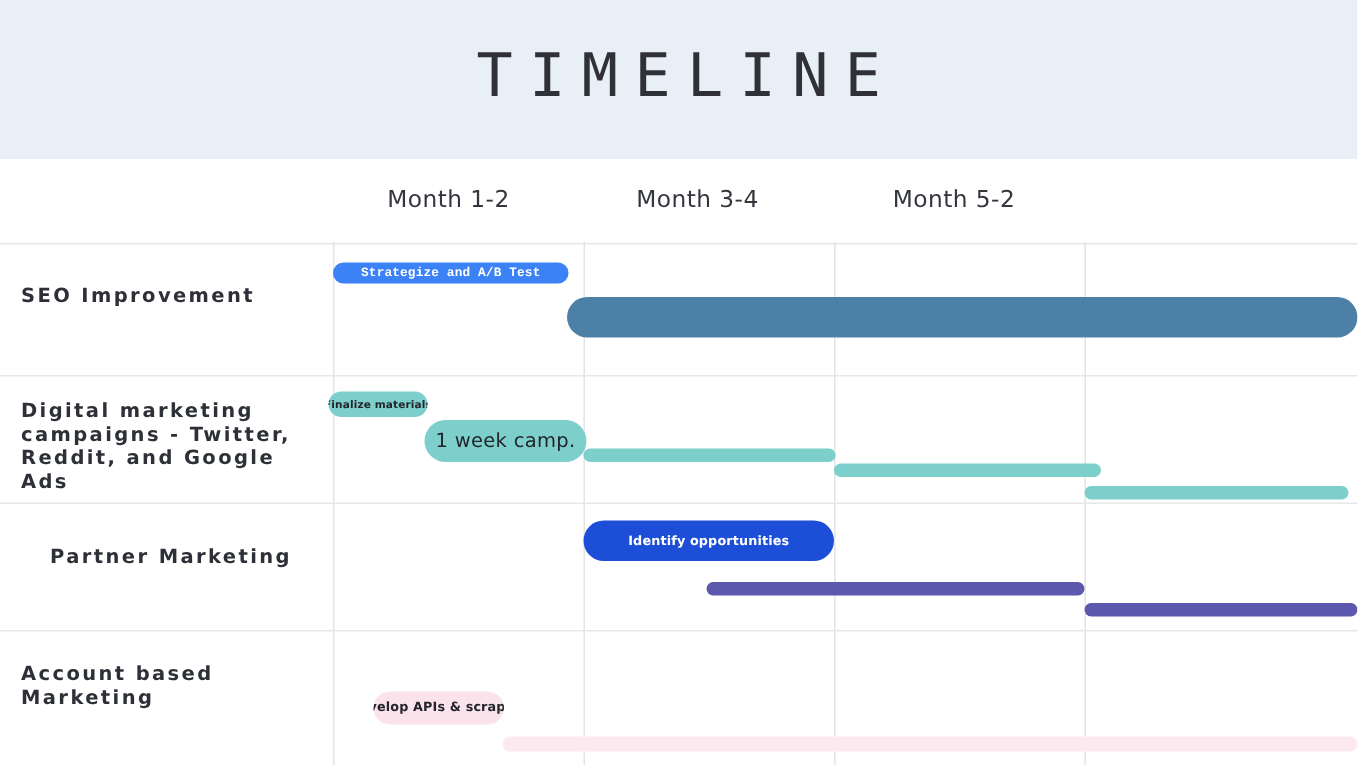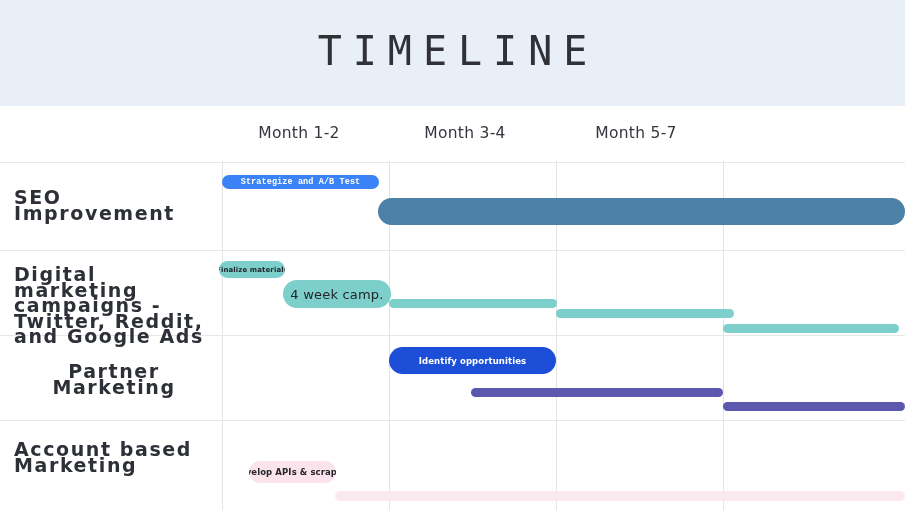--- a/index.html
+++ b/index.html
@@ -106,21 +106,21 @@
     height: 348px;
   }
   .row {
     position: absolute;
     left: 0;
     width: 905px;
   }
   .row-label {
     position: absolute;
     left: 14px;
-    font-size: 19px;
+    font-size: 13px;
     font-weight: 700;
     color: #2e3038;
     letter-spacing: 1.6px;
     line-height: 15.5px;
     width: 200px;
   }
 
   
   .bar {
     position: absolute;
@@ -148,21 +148,21 @@
 
 <div id="timeline-app">
 
   <div class="header-band">
     <div class="header-title">TIMELINE</div>
   </div>
 
   <div class="col-headers">
       <div class="col-header" style="left: 199px; width: 200px;">Month 1-2</div>
       <div class="col-header" style="left: 365px; width: 200px;">Month 3-4</div>
-      <div class="col-header" style="left: 536px; width: 200px;">Month 5-7</div>
+      <div class="col-header" style="left: 536px; width: 200px;">Month 5-2</div>
       <div class="vline-head" style="left: 222px; top: 55px; height: 1px;"></div>
       <div class="vline-head" style="left: 389px; top: 55px; height: 1px;"></div>
       <div class="vline-head" style="left: 556px; top: 55px; height: 1px;"></div>
       <div class="vline-head" style="left: 723px; top: 55px; height: 1px;"></div>
     </div>
 
   <div class="grid-layer">
       <div class="vline v0" style="left: 222px; background: rgb(227, 228, 230);"></div>
       <div class="vline" style="left: 389px; background: rgb(227, 228, 230);"></div>
       <div class="vline" style="left: 556px; background: rgb(227, 228, 230);"></div>
@@ -180,21 +180,21 @@
           <span class="bar-label" style="color: rgb(255, 255, 255);">Strategize and A/B Test</span>
         </div>
         <div class="bar" style="left: 378px; top: 36px; width: 527px; height: 27px; background: rgb(76, 128, 166);"></div>
       </div>
       <div class="row" style="top: 88px; height: 85px;">
         <div class="row-label" style="top: 17px;">Digital marketing campaigns - Twitter, Reddit, and Google Ads</div>
         <div class="bar" style="left: 219px; top: 11px; width: 66px; height: 17px; background: rgb(125, 207, 204);">
           <span class="bar-label" style="font-size: 7px; color: rgb(35, 37, 43);">Finalize materials</span>
         </div>
         <div class="bar" style="left: 283px; top: 30px; width: 108px; height: 28px; background: rgb(125, 207, 204);">
-          <span class="bar-label big" style="color: rgb(35, 37, 43);">4 week camp.</span>
+          <span class="bar-label big" style="color: rgb(35, 37, 43);">1 week camp.</span>
         </div>
         <div class="bar" style="left: 389px; top: 49px; width: 168px; height: 9px; background: rgb(125, 207, 204);"></div>
         <div class="bar" style="left: 556px; top: 59px; width: 178px; height: 9px; background: rgb(125, 207, 204);"></div>
         <div class="bar" style="left: 723px; top: 74px; width: 176px; height: 9px; background: rgb(125, 207, 204);"></div>
       </div>
       <div class="row" style="top: 166px; height: 85px; text-align: center;">
         <div class="row-label" style="top: 36px;">Partner Marketing</div>
         <div class="bar" style="left: 389px; top: 19px; width: 167px; height: 27px; background: #1d4ed8;">
           <span class="bar-label" style="color: rgb(255, 255, 255);">Identify opportunities</span>
         </div>

